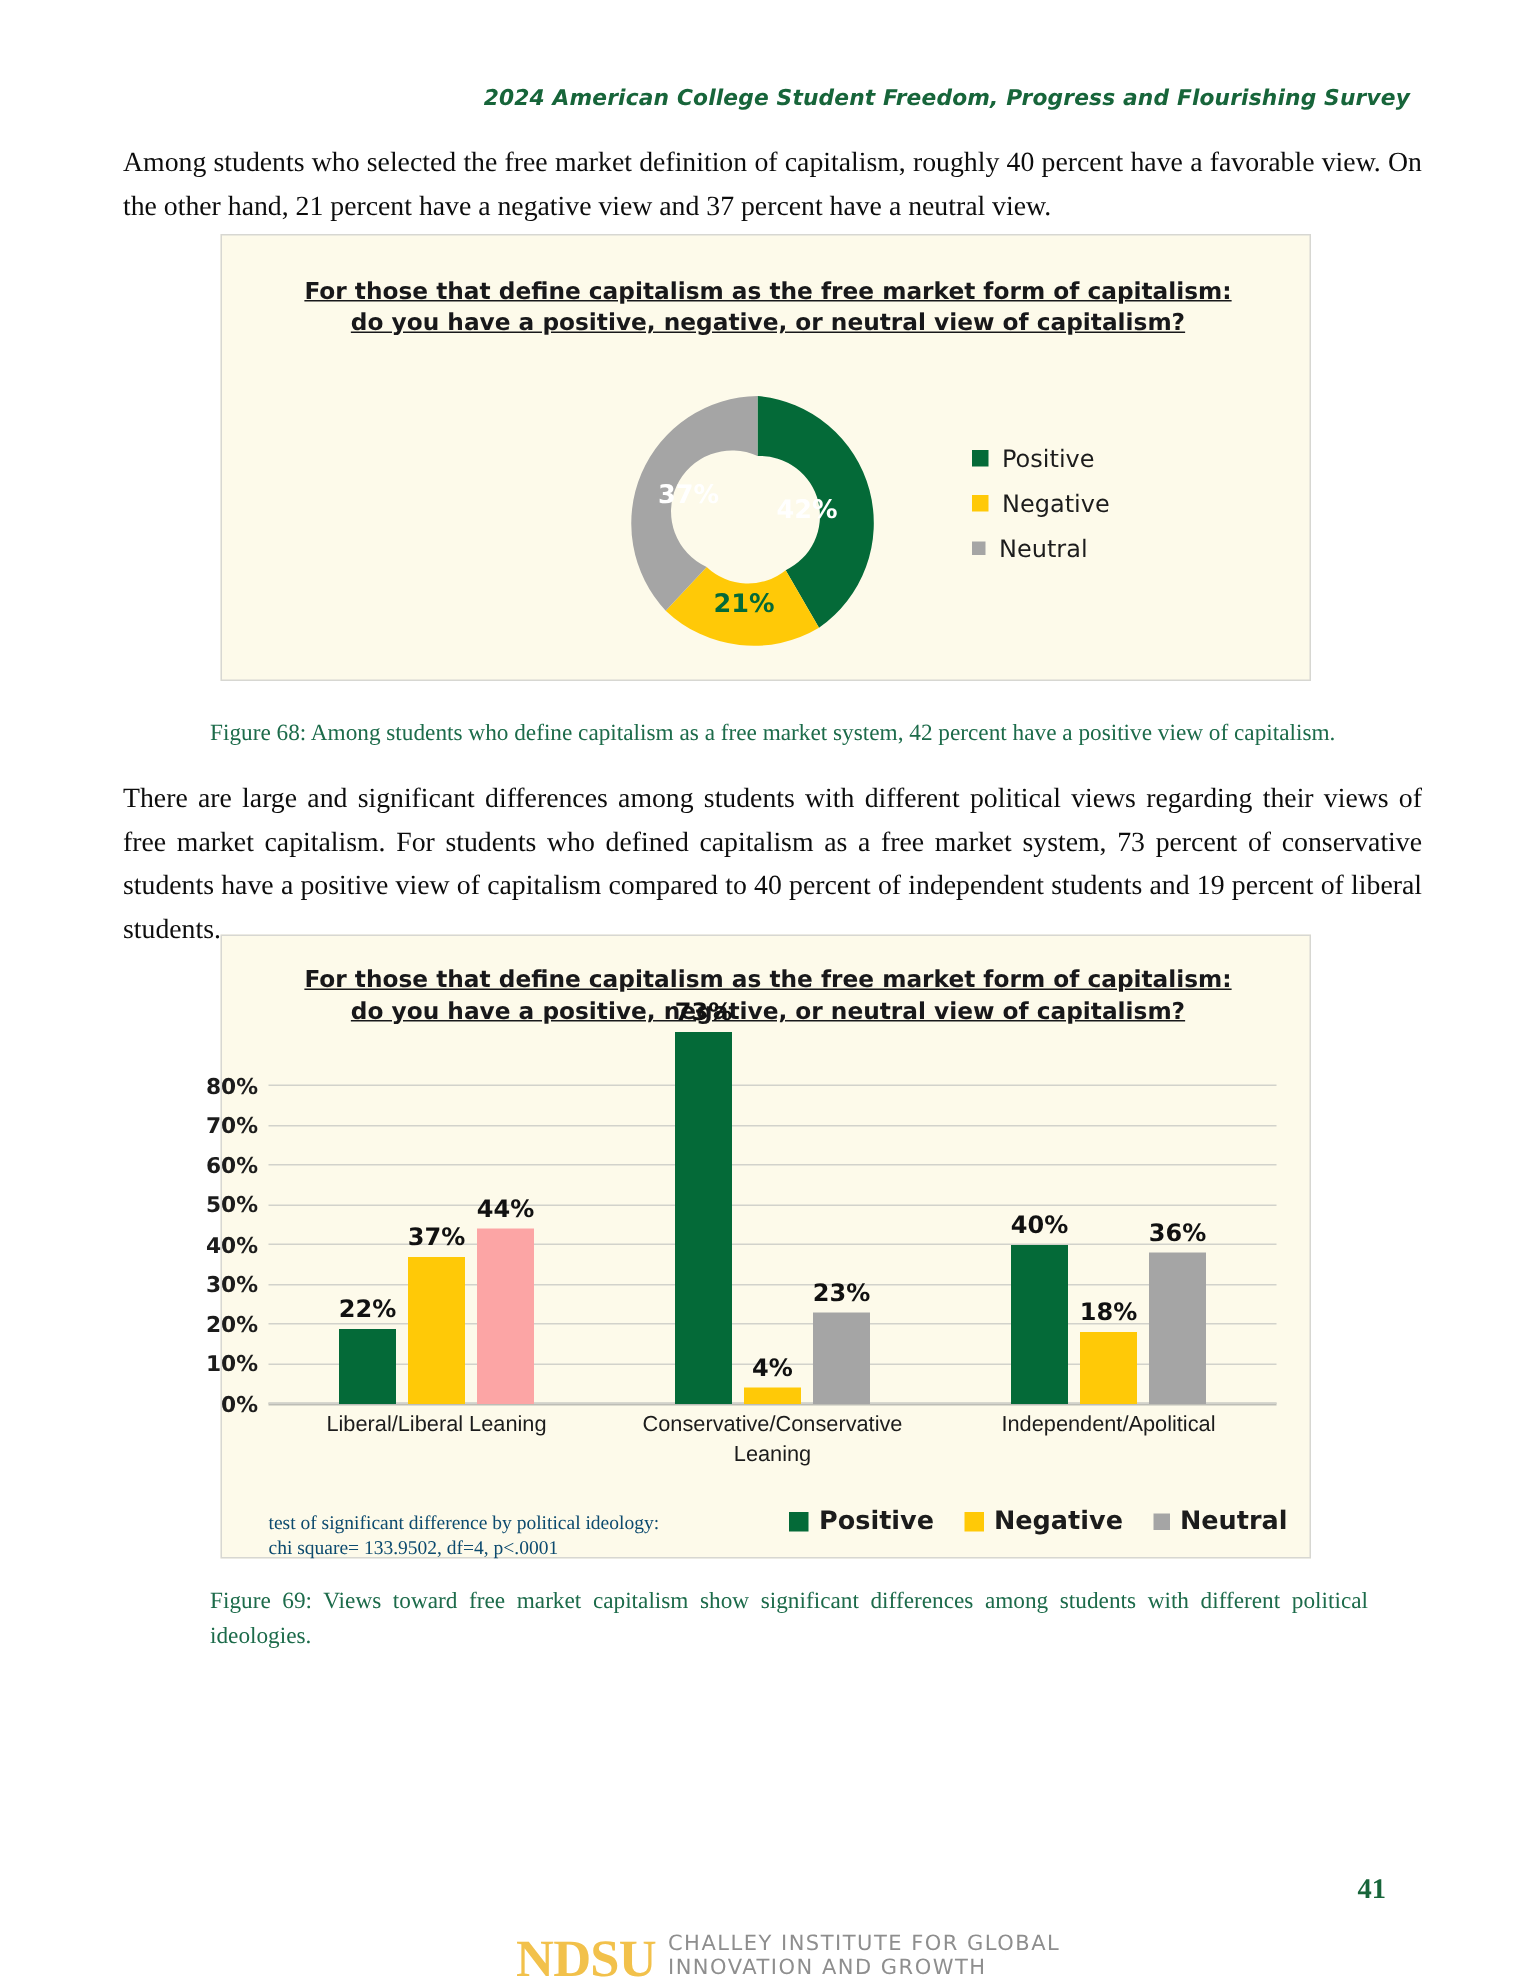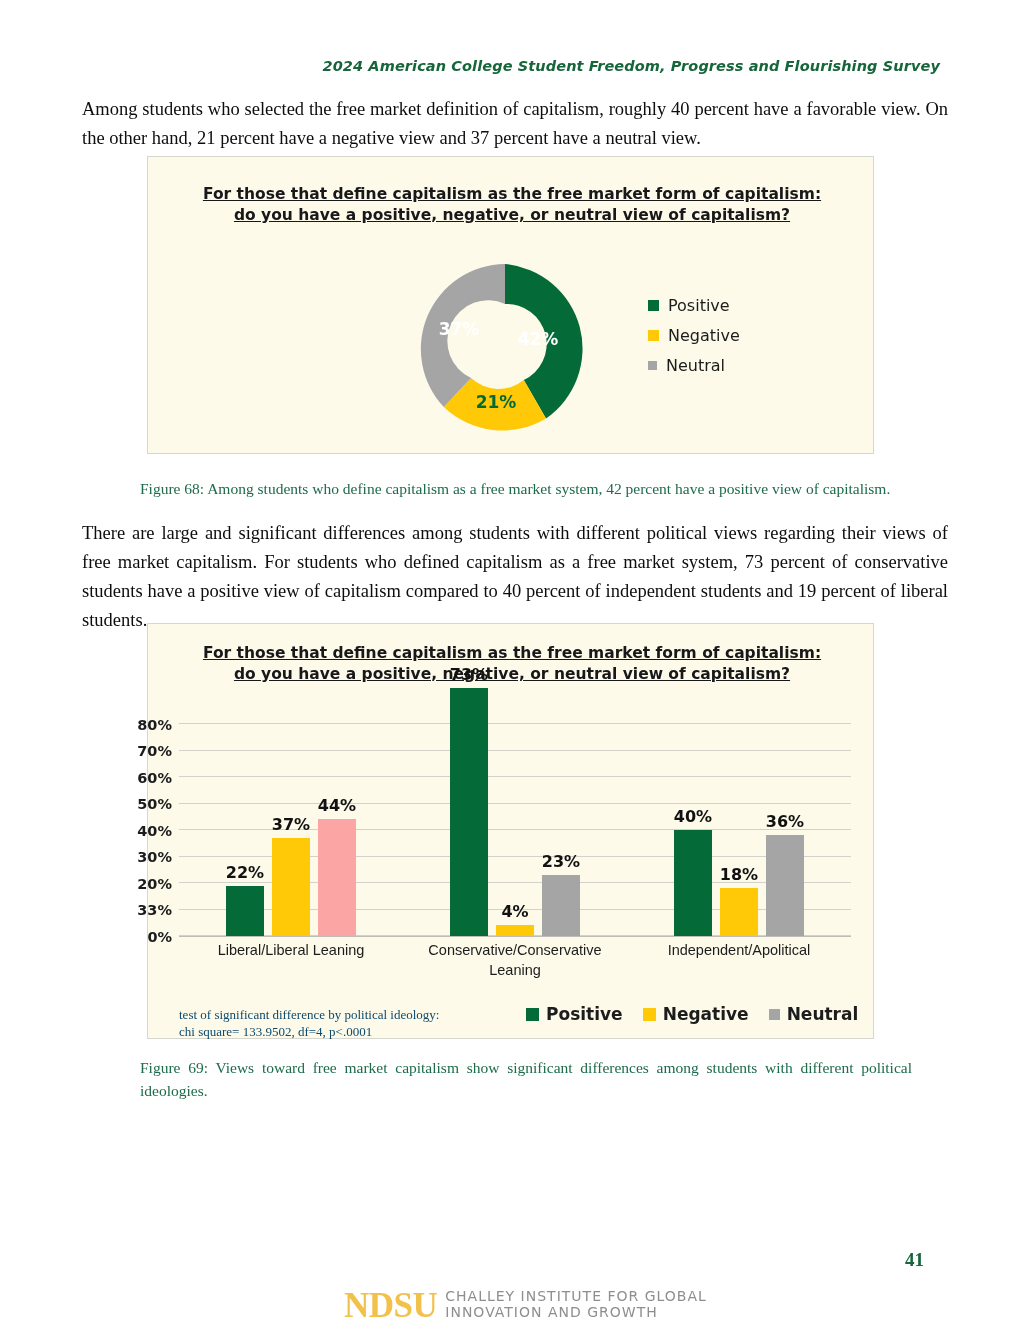--- a/index.html
+++ b/index.html
@@ -302,21 +302,21 @@
 <div class="body-par" id="par-2">There are large and significant differences among students with different political views regarding their views of free market capitalism. For students who defined capitalism as a free market system, 73 percent of conservative students have a positive view of capitalism compared to 40 percent of independent students and 19 percent of liberal students.</div>
 
 <div class="chart-panel" id="panel-bars">
   <div class="chart-title">For those that define capitalism as the free market form of capitalism: do you have a positive, negative, or neutral view of capitalism?</div>
 
   <div class="plot" id="plot-area">
     <div class="axis-base"></div>
   <div class="gridline" style="bottom: 0px;"></div>
       <div class="ytick" style="bottom: -0.5px; position: absolute; transform: translateY(50%);">0%</div>
       <div class="gridline" style="bottom: 26.5px;"></div>
-      <div class="ytick" style="bottom: 26px; position: absolute; transform: translateY(50%);">33%</div>
+      <div class="ytick" style="bottom: 26px; position: absolute; transform: translateY(50%);">10%</div>
       <div class="gridline" style="bottom: 53px;"></div>
       <div class="ytick" style="bottom: 52.5px; position: absolute; transform: translateY(50%);">20%</div>
       <div class="gridline" style="bottom: 79.5px;"></div>
       <div class="ytick" style="bottom: 79px; position: absolute; transform: translateY(50%);">30%</div>
       <div class="gridline" style="bottom: 106px;"></div>
       <div class="ytick" style="bottom: 105.5px; position: absolute; transform: translateY(50%);">40%</div>
       <div class="gridline" style="bottom: 132.5px;"></div>
       <div class="ytick" style="bottom: 132px; position: absolute; transform: translateY(50%);">50%</div>
       <div class="gridline" style="bottom: 159px;"></div>
       <div class="ytick" style="bottom: 158.5px; position: absolute; transform: translateY(50%);">60%</div>

